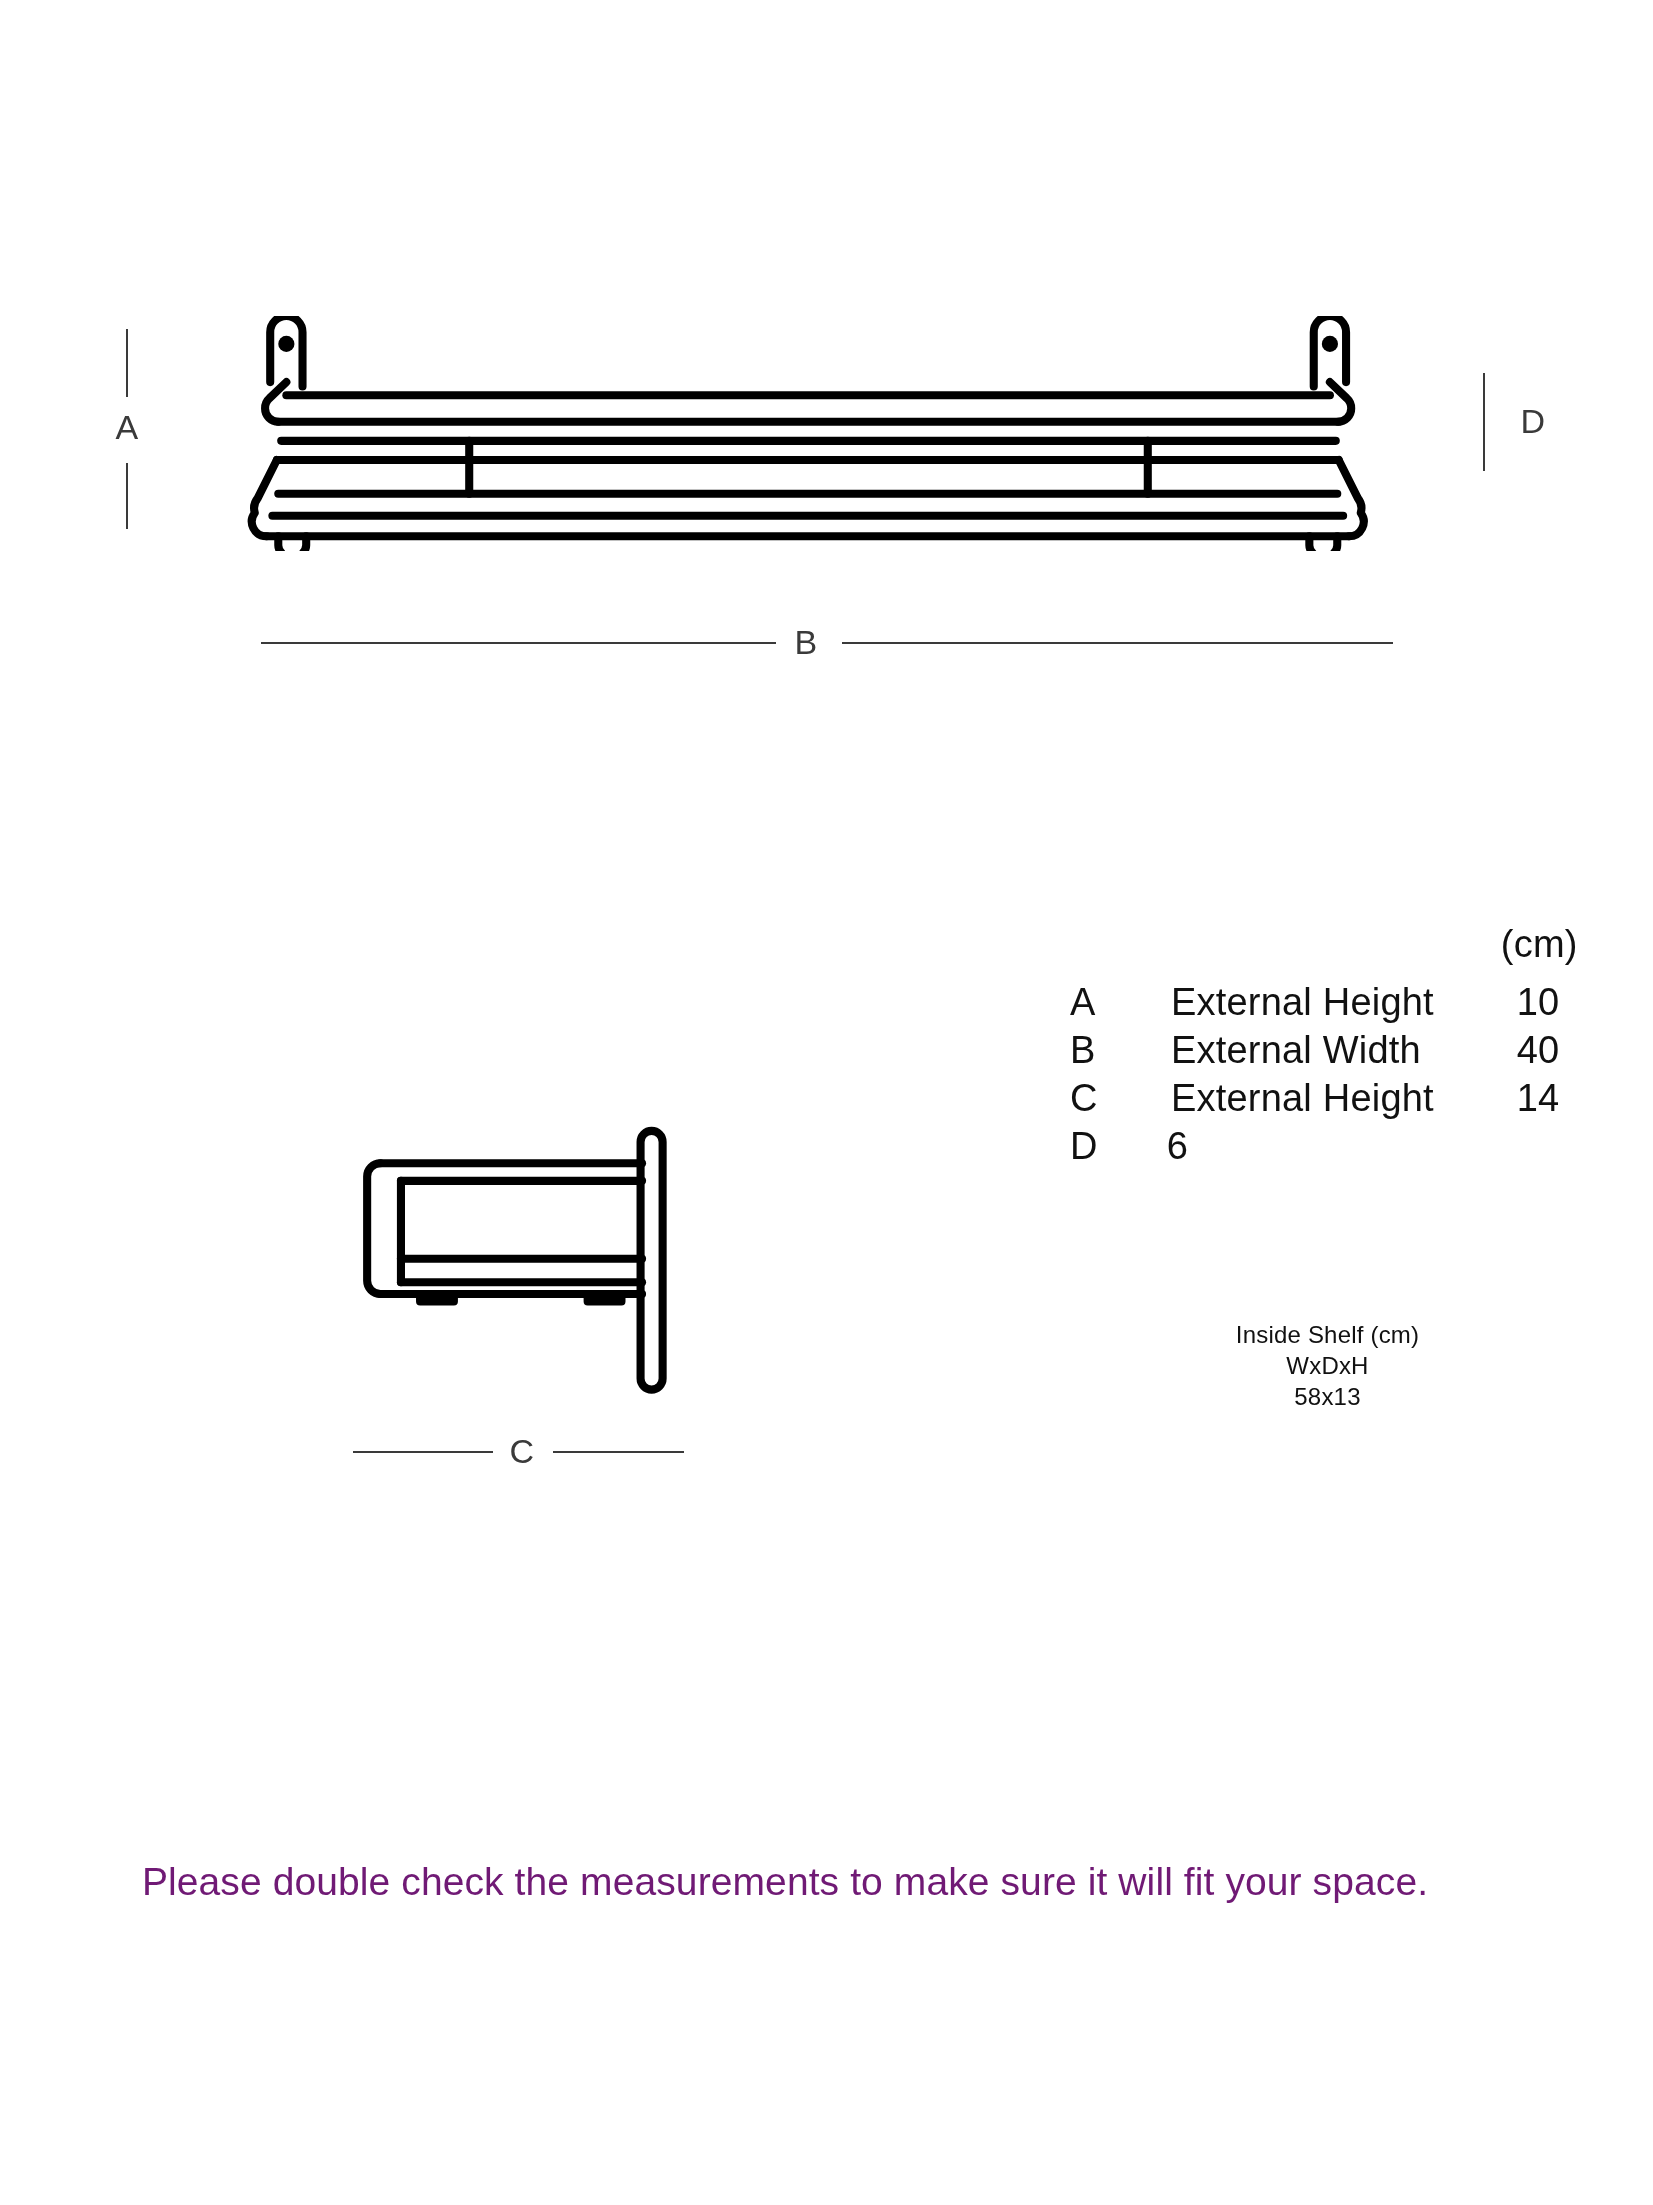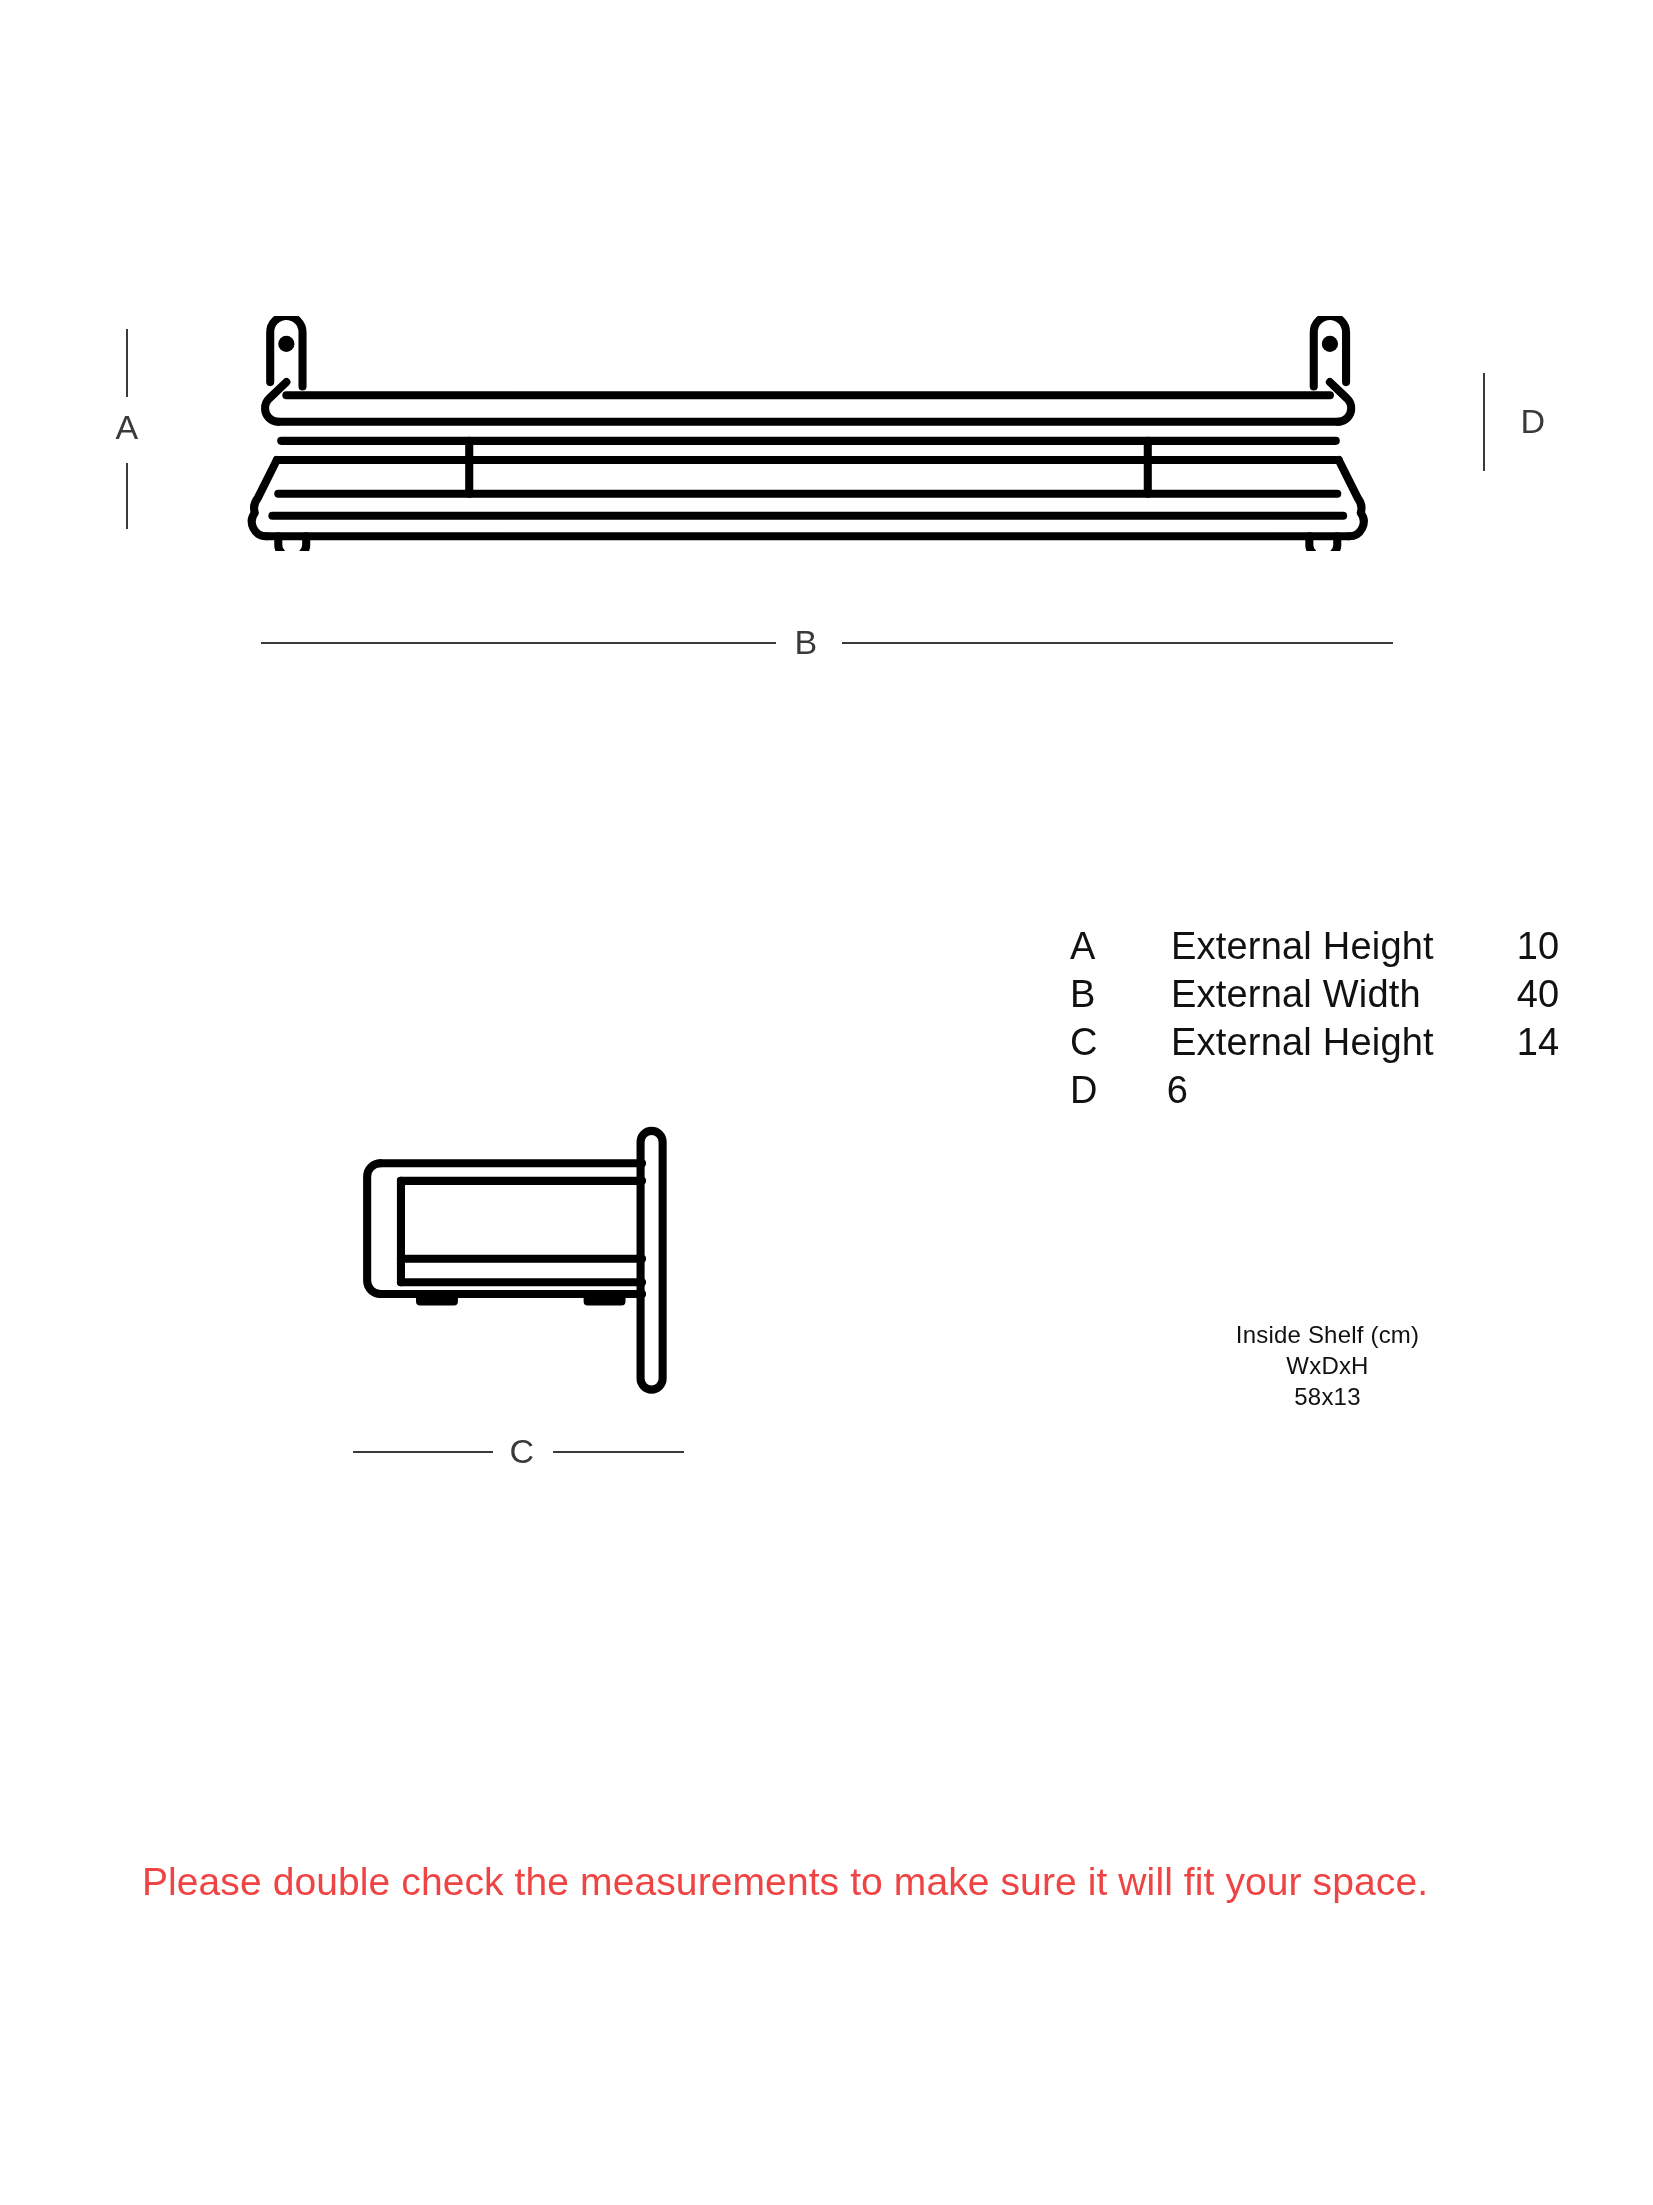--- a/index.html
+++ b/index.html
@@ -102,21 +102,21 @@
   .inside-block div { white-space: nowrap; }
 
   
   .footer-note {
     position: absolute;
     left: 0;
     top: 1860px;
     width: 1570px;
     text-align: center;
     font-size: 39px;
-    color: #ef4444;
+    color: #701a75;
     letter-spacing: 0.1px;
     white-space: nowrap;
   }
 </style>
 </head>
 <body>
 
 <div class="page">
 
   <div class="abs" style="left:94px; top:329px; width:66px; height:200px;">
@@ -211,20 +211,21 @@
   </div>
 
   <div class="abs" style="left:353px; top:1430px; width:331px; height:44px;">
     <div class="dim-rule-h abs" style="left:0px; top:20.6px; width:140px;"></div>
     <div class="dim-letter abs" style="left:147px; top:4.4px; width:44px;">C</div>
     <div class="dim-rule-h abs" style="left:200px; top:20.6px; width:131px;"></div>
   </div>
 
   <div class="spec-block">
 
+    <div class="spec-unit">(cm)</div>
 
     <div class="spec-row">
       <span class="spec-key">A</span>
       <span class="spec-label">External Height</span>
       <span class="spec-value">10</span>
     </div>
 
     <div class="spec-row">
       <span class="spec-key">B</span>
       <span class="spec-label">External Width</span>

